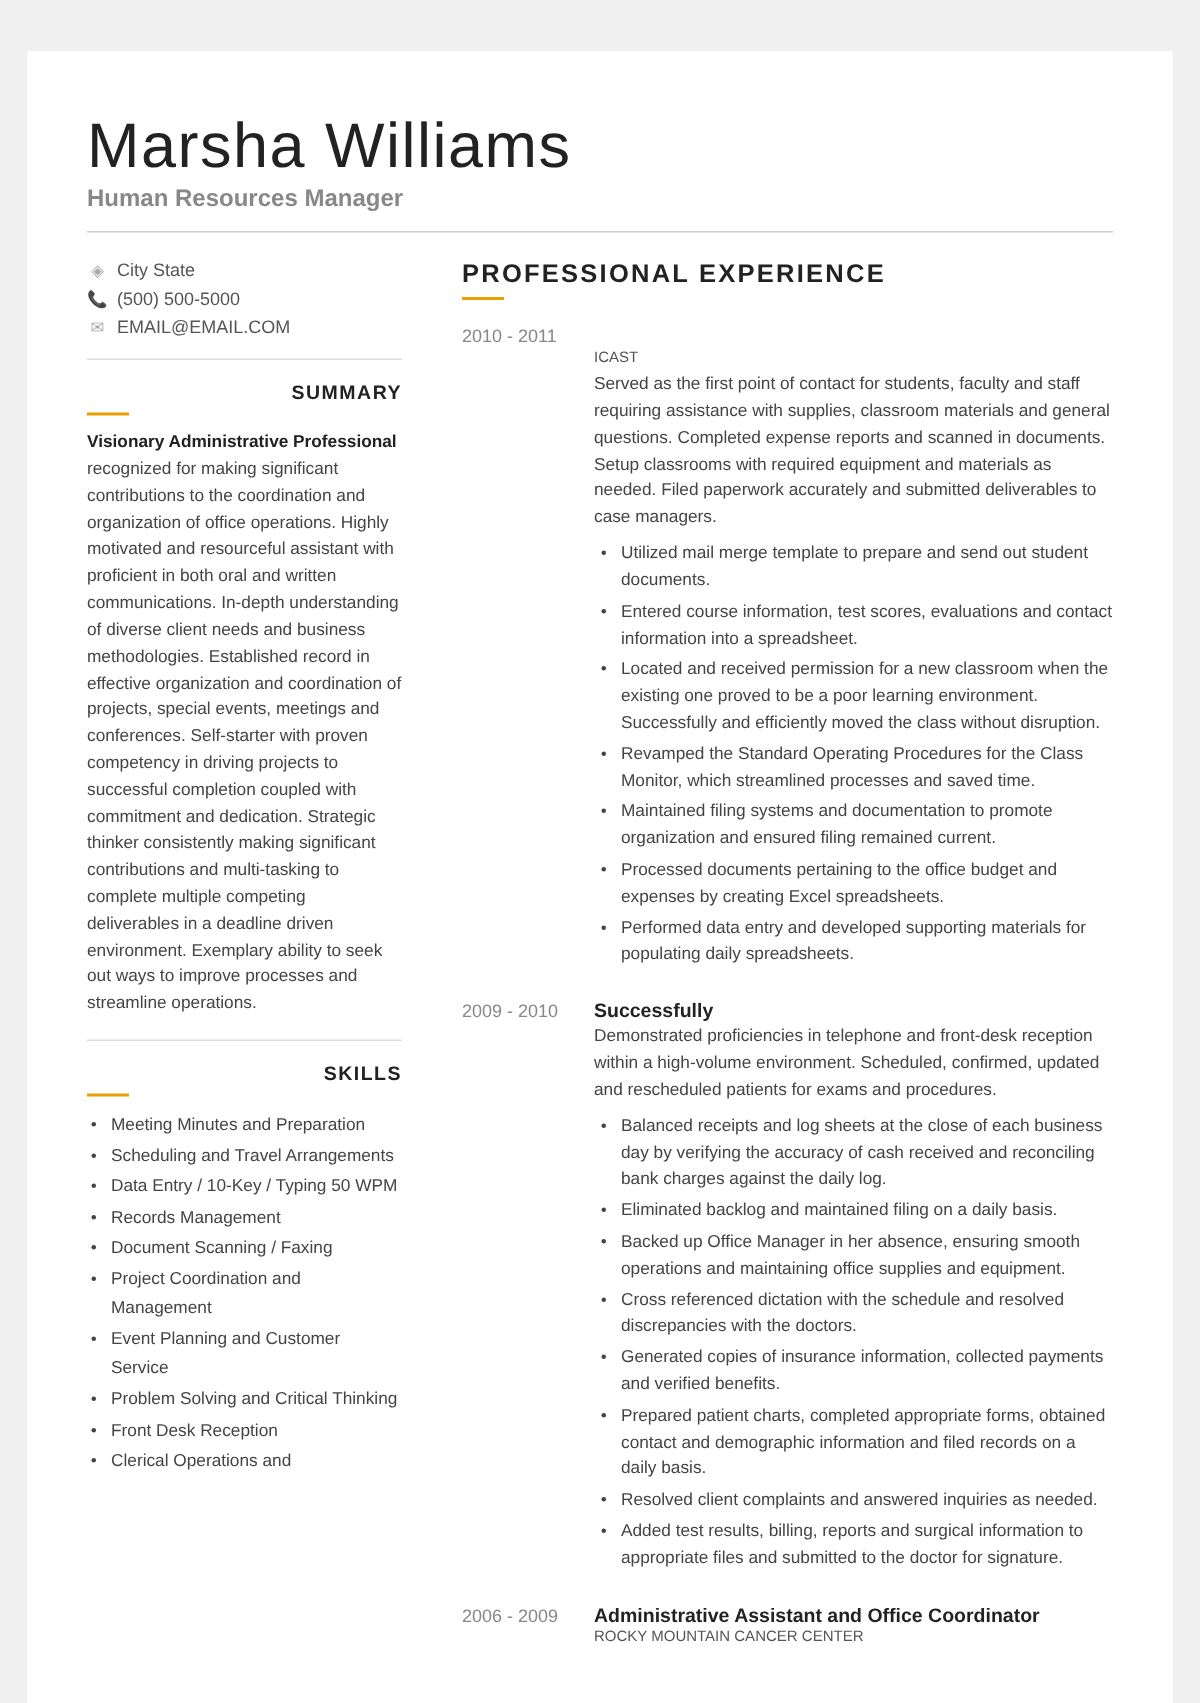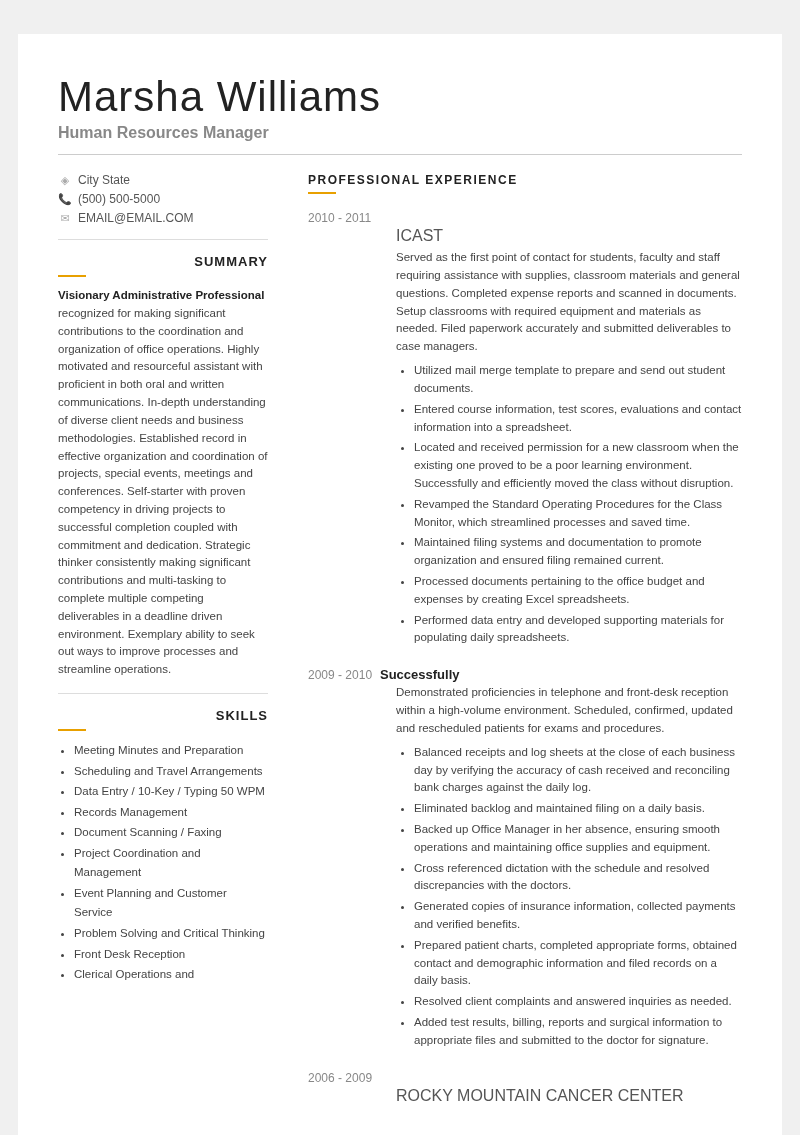--- a/index.html
+++ b/index.html
@@ -101,56 +101,57 @@
       padding-left: 16px;
       font-size: 11.5px;
       color: #444;
       line-height: 1.7;
     }
     .skills-list li {
       margin-bottom: 1px;
     }
     
     .prof-exp-title {
-      font-size: 12px;
+      font-size: 17px;
       font-weight: 700;
       text-transform: uppercase;
       letter-spacing: 1.5px;
       color: #222;
       margin-bottom: 5px;
     }
     .prof-exp-underline {
       width: 28px;
       height: 2px;
       background: #e8a000;
       margin-bottom: 16px;
     }
     .job-block {
       margin-bottom: 20px;
     }
     .job-header {
       display: flex;
+      gap: 16px;
       margin-bottom: 2px;
     }
     .job-dates {
       font-size: 12px;
       color: #888;
       min-width: 72px;
       padding-top: 1px;
     }
     .job-title-company {
       flex: 1;
     }
     .job-title {
       font-size: 13px;
       font-weight: 700;
       color: #222;
     }
     .job-company {
-      font-size: 16px;
+      font-size: 10px;
       color: #555;
       font-style: normal;
       margin-bottom: 4px;
     }
     .job-desc {
       font-size: 11.5px;
       color: #444;
       line-height: 1.55;
       margin-bottom: 6px;
     }
@@ -270,20 +271,23 @@
             <li>Prepared patient charts, completed appropriate forms, obtained contact and demographic information and filed records on a daily basis.</li>
             <li>Resolved client complaints and answered inquiries as needed.</li>
             <li>Added test results, billing, reports and surgical information to appropriate files and submitted to the doctor for signature.</li>
           </ul>
         </div>
       </div>
 
       <div class="job-block">
         <div class="job-header">
           <div class="job-dates">2006 - 2009</div>
+          <div class="job-title-company">
+            <div class="job-title">Administrative Assistant and Office Coordinator</div>
+          </div>
         </div>
         <div class="job-content">
           <div class="job-company">ROCKY MOUNTAIN CANCER CENTER</div>
         </div>
       </div>
 
     </div>
   </div>
 </div>
 

